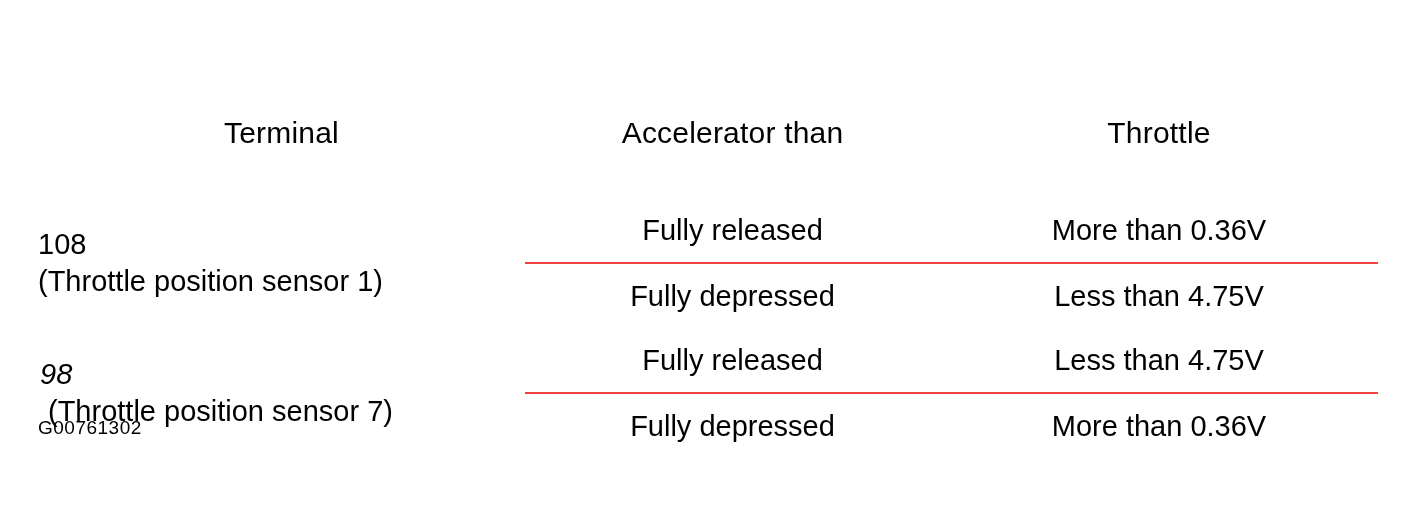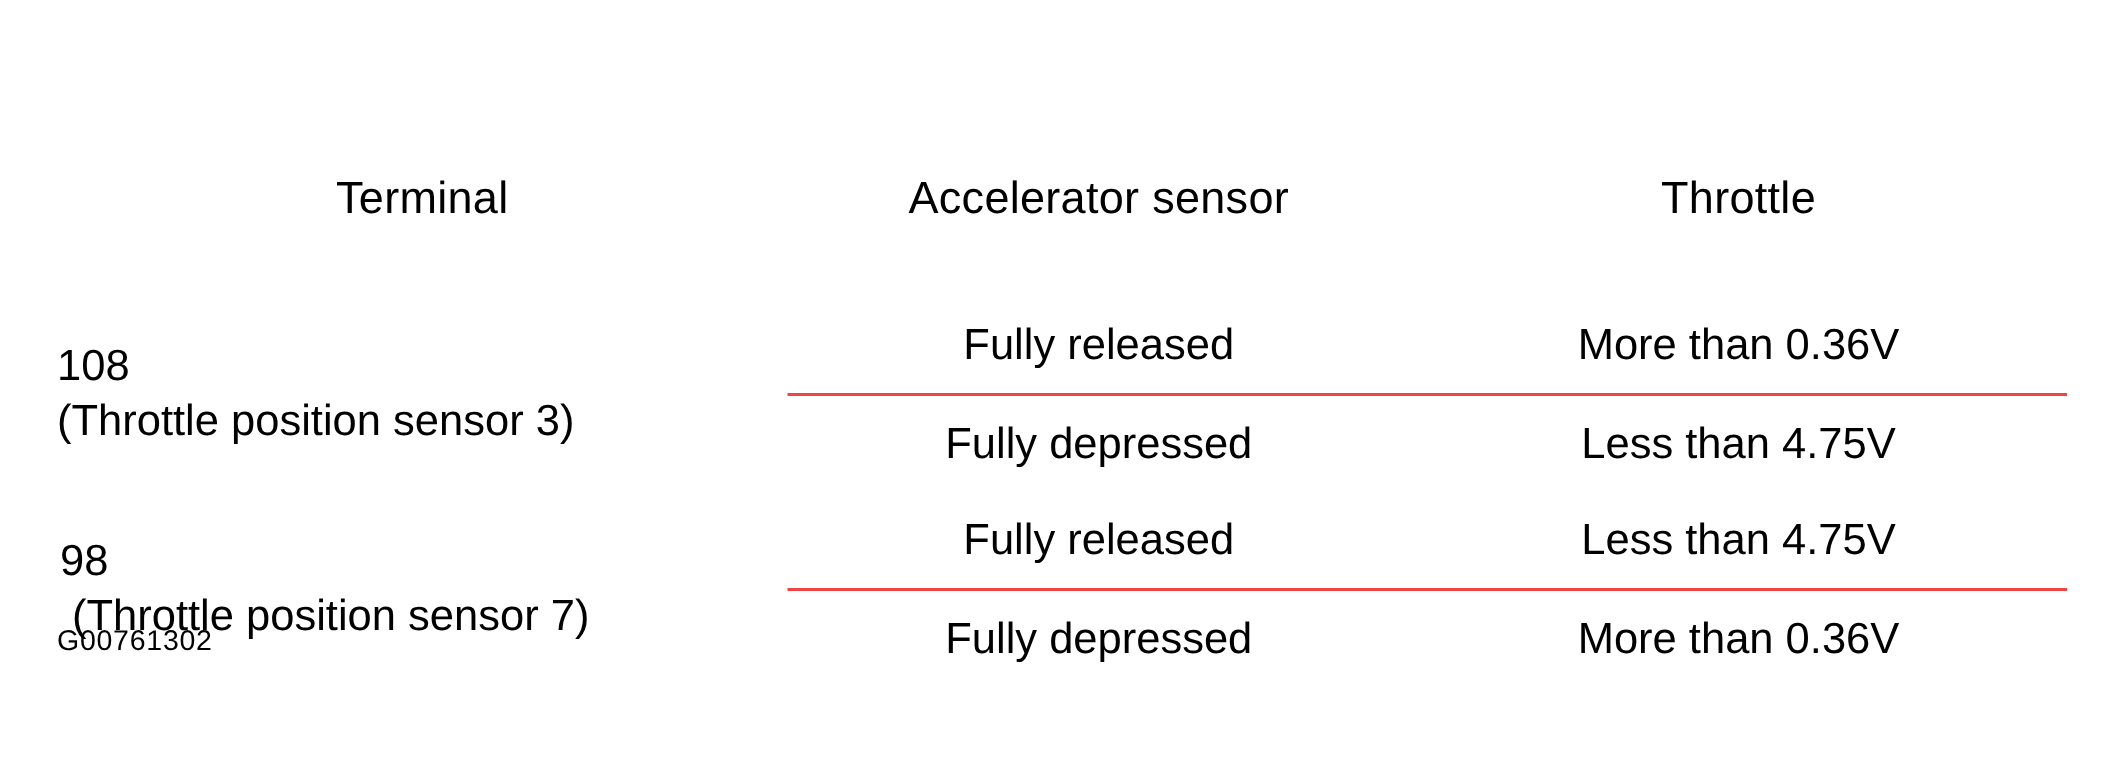--- a/index.html
+++ b/index.html
@@ -102,21 +102,21 @@
   }
   .terminal-number {
     display: block;
     white-space: nowrap;
   }
   .terminal-desc {
     display: block;
     white-space: nowrap;
   }
   
-  .terminal-indent .terminal-number { padding-left: 2px; }
+  .terminal-indent .terminal-number { padding-left: 2px; font-style: italic; }
   .terminal-indent .terminal-desc   { padding-left: 10px; }
 
   .cell-pedal,
   .cell-voltage {
     text-align: center;
     height: 64px;
   }
   .body-text {
     display: block;
     text-align: center;
@@ -148,35 +148,35 @@
         <col class="col-pedal">
         <col class="col-voltage">
       </colgroup>
 
       <thead>
         <tr class="row-header">
           <th class="cell-terminal">
             <span class="header-text">Terminal</span>
           </th>
           <th class="cell-pedal">
-            <span class="header-text">Accelerator sensor</span>
+            <span class="header-text">Accelerator than</span>
           </th>
           <th class="cell-voltage">
             <span class="header-text">Throttle</span>
           </th>
         </tr>
       </thead>
 
       <tbody>
 
         <tr class="row-sub-first">
           <td class="cell-terminal" rowspan="2">
             <span class="terminal-inner">
               <span class="terminal-number">108</span>
-              <span class="terminal-desc">(Throttle position sensor 3)</span>
+              <span class="terminal-desc">(Throttle position sensor 1)</span>
             </span>
           </td>
           <td class="cell-pedal">
             <span class="body-text">Fully released</span>
           </td>
           <td class="cell-voltage">
             <span class="body-text">More than 0.36V</span>
           </td>
         </tr>
         <tr class="row-group-end">

